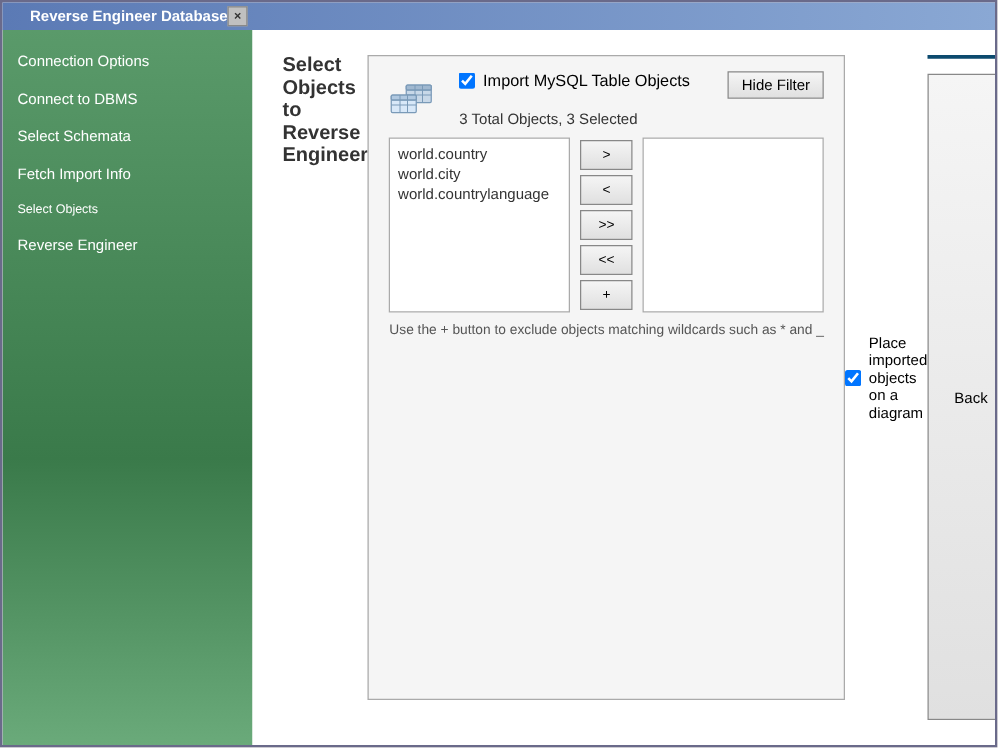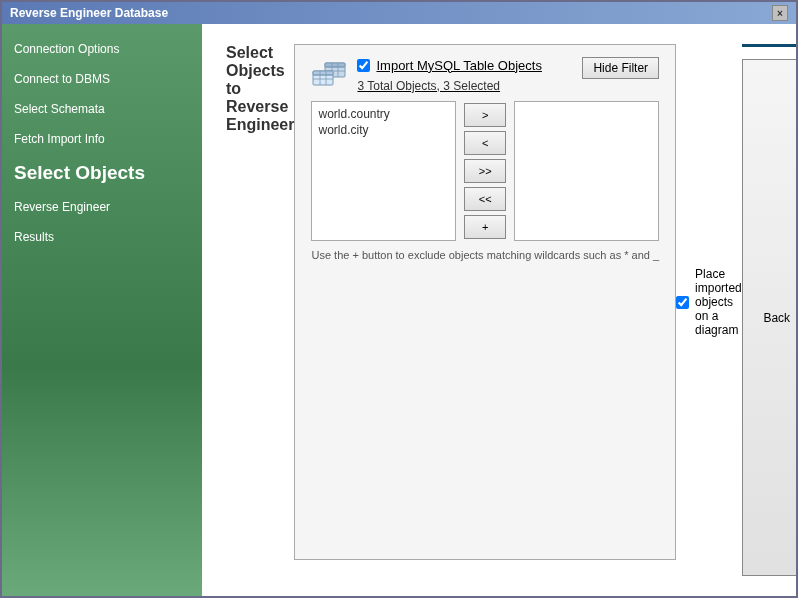--- a/index.html
+++ b/index.html
@@ -15,26 +15,25 @@
       width: 798px;
       height: 598px;
       border: 2px solid #6a6a8a;
       display: flex;
       flex-direction: column;
       background: #fff;
     }
     .title-bar {
       background: linear-gradient(to right, #5b7ab5, #8aa8d4);
       color: white;
-      padding: 4px 8px;
+      padding: 4px 22px;
       font-size: 12px;
       font-weight: bold;
       display: flex;
       align-items: center;
-      justify-content: space-between;
       height: 22px;
       flex-shrink: 0;
     }
     .title-bar-close {
       width: 16px;
       height: 16px;
       background: #c0c0c0;
       border: 1px solid #888;
       display: flex;
       align-items: center;
@@ -57,22 +56,22 @@
       flex-direction: column;
     }
     .sidebar-item {
       padding: 8px 12px;
       color: white;
       font-size: 12px;
       cursor: pointer;
       text-decoration: none;
     }
     .sidebar-item.active {
-      font-weight: bold;
-      font-size: 19px;
+      font-weight: normal;
+      font-size: 10px;
     }
     .main-content {
       flex: 1;
       background: #fff;
       padding: 20px 24px;
       display: flex;
       flex-direction: row;
       overflow: hidden;
     }
     .page-title {
@@ -90,22 +89,21 @@
     }
     .panel-header {
       display: flex;
       align-items: center;
       justify-content: space-between;
       margin-bottom: 6px;
     }
     .panel-header-left {
       display: flex;
       align-items: center;
-      gap: 10px;
-      text-decoration: underline;
+      gap: 20px;
     }
     .db-icon {
       width: 36px;
       height: 36px;
       position: relative;
       flex-shrink: 0;
     }
     .db-icon svg {
       width: 36px;
       height: 36px;
@@ -114,21 +112,21 @@
       display: flex;
       align-items: center;
       gap: 6px;
     }
     .checkbox-row input[type="checkbox"] {
       margin: 0;
     }
     .summary-text {
       font-size: 12px;
       color: #333;
-      margin-top: 6px;
+      margin-top: 16px;
     }
     .hide-filter-btn {
       border: 1px solid #888;
       background: linear-gradient(to bottom, #f5f5f5, #e0e0e0);
       padding: 3px 10px;
       font-size: 12px;
       cursor: pointer;
       align-self: flex-start;
       text-align: center;
     }
@@ -221,23 +219,20 @@
         <span>Select Schemata</span>
       </div>
       <div class="sidebar-item">
         <span>Fetch Import Info</span>
       </div>
       <div class="sidebar-item active">
         <span>Select Objects</span>
       </div>
       <div class="sidebar-item">
         <span>Reverse Engineer</span>
-      </div>
-      <div class="sidebar-item">
-        <span>Results</span>
       </div>
     </div>
     <div class="main-content">
       <div class="page-title">Select Objects to Reverse Engineer</div>
       <div class="panel">
         <div class="panel-header">
           <div class="panel-header-left">
             <div class="db-icon">
               <svg viewBox="0 0 36 36" xmlns="http://www.w3.org/2000/svg">
 
@@ -263,20 +258,21 @@
               </div>
               <div class="summary-text">3 Total Objects, 3 Selected</div>
             </div>
           </div>
           <button class="hide-filter-btn">Hide Filter</button>
         </div>
         <div class="lists-container">
           <div class="object-list">
             <div class="item">world.country</div>
             <div class="item">world.city</div>
+            <div class="item">world.countrylanguage</div>
           </div>
           <div class="arrow-buttons">
             <button class="arrow-btn">&gt;</button>
             <button class="arrow-btn">&lt;</button>
             <button class="arrow-btn">&gt;&gt;</button>
             <button class="arrow-btn">&lt;&lt;</button>
             <button class="arrow-btn">+</button>
           </div>
           <div class="object-list"></div>
         </div>

